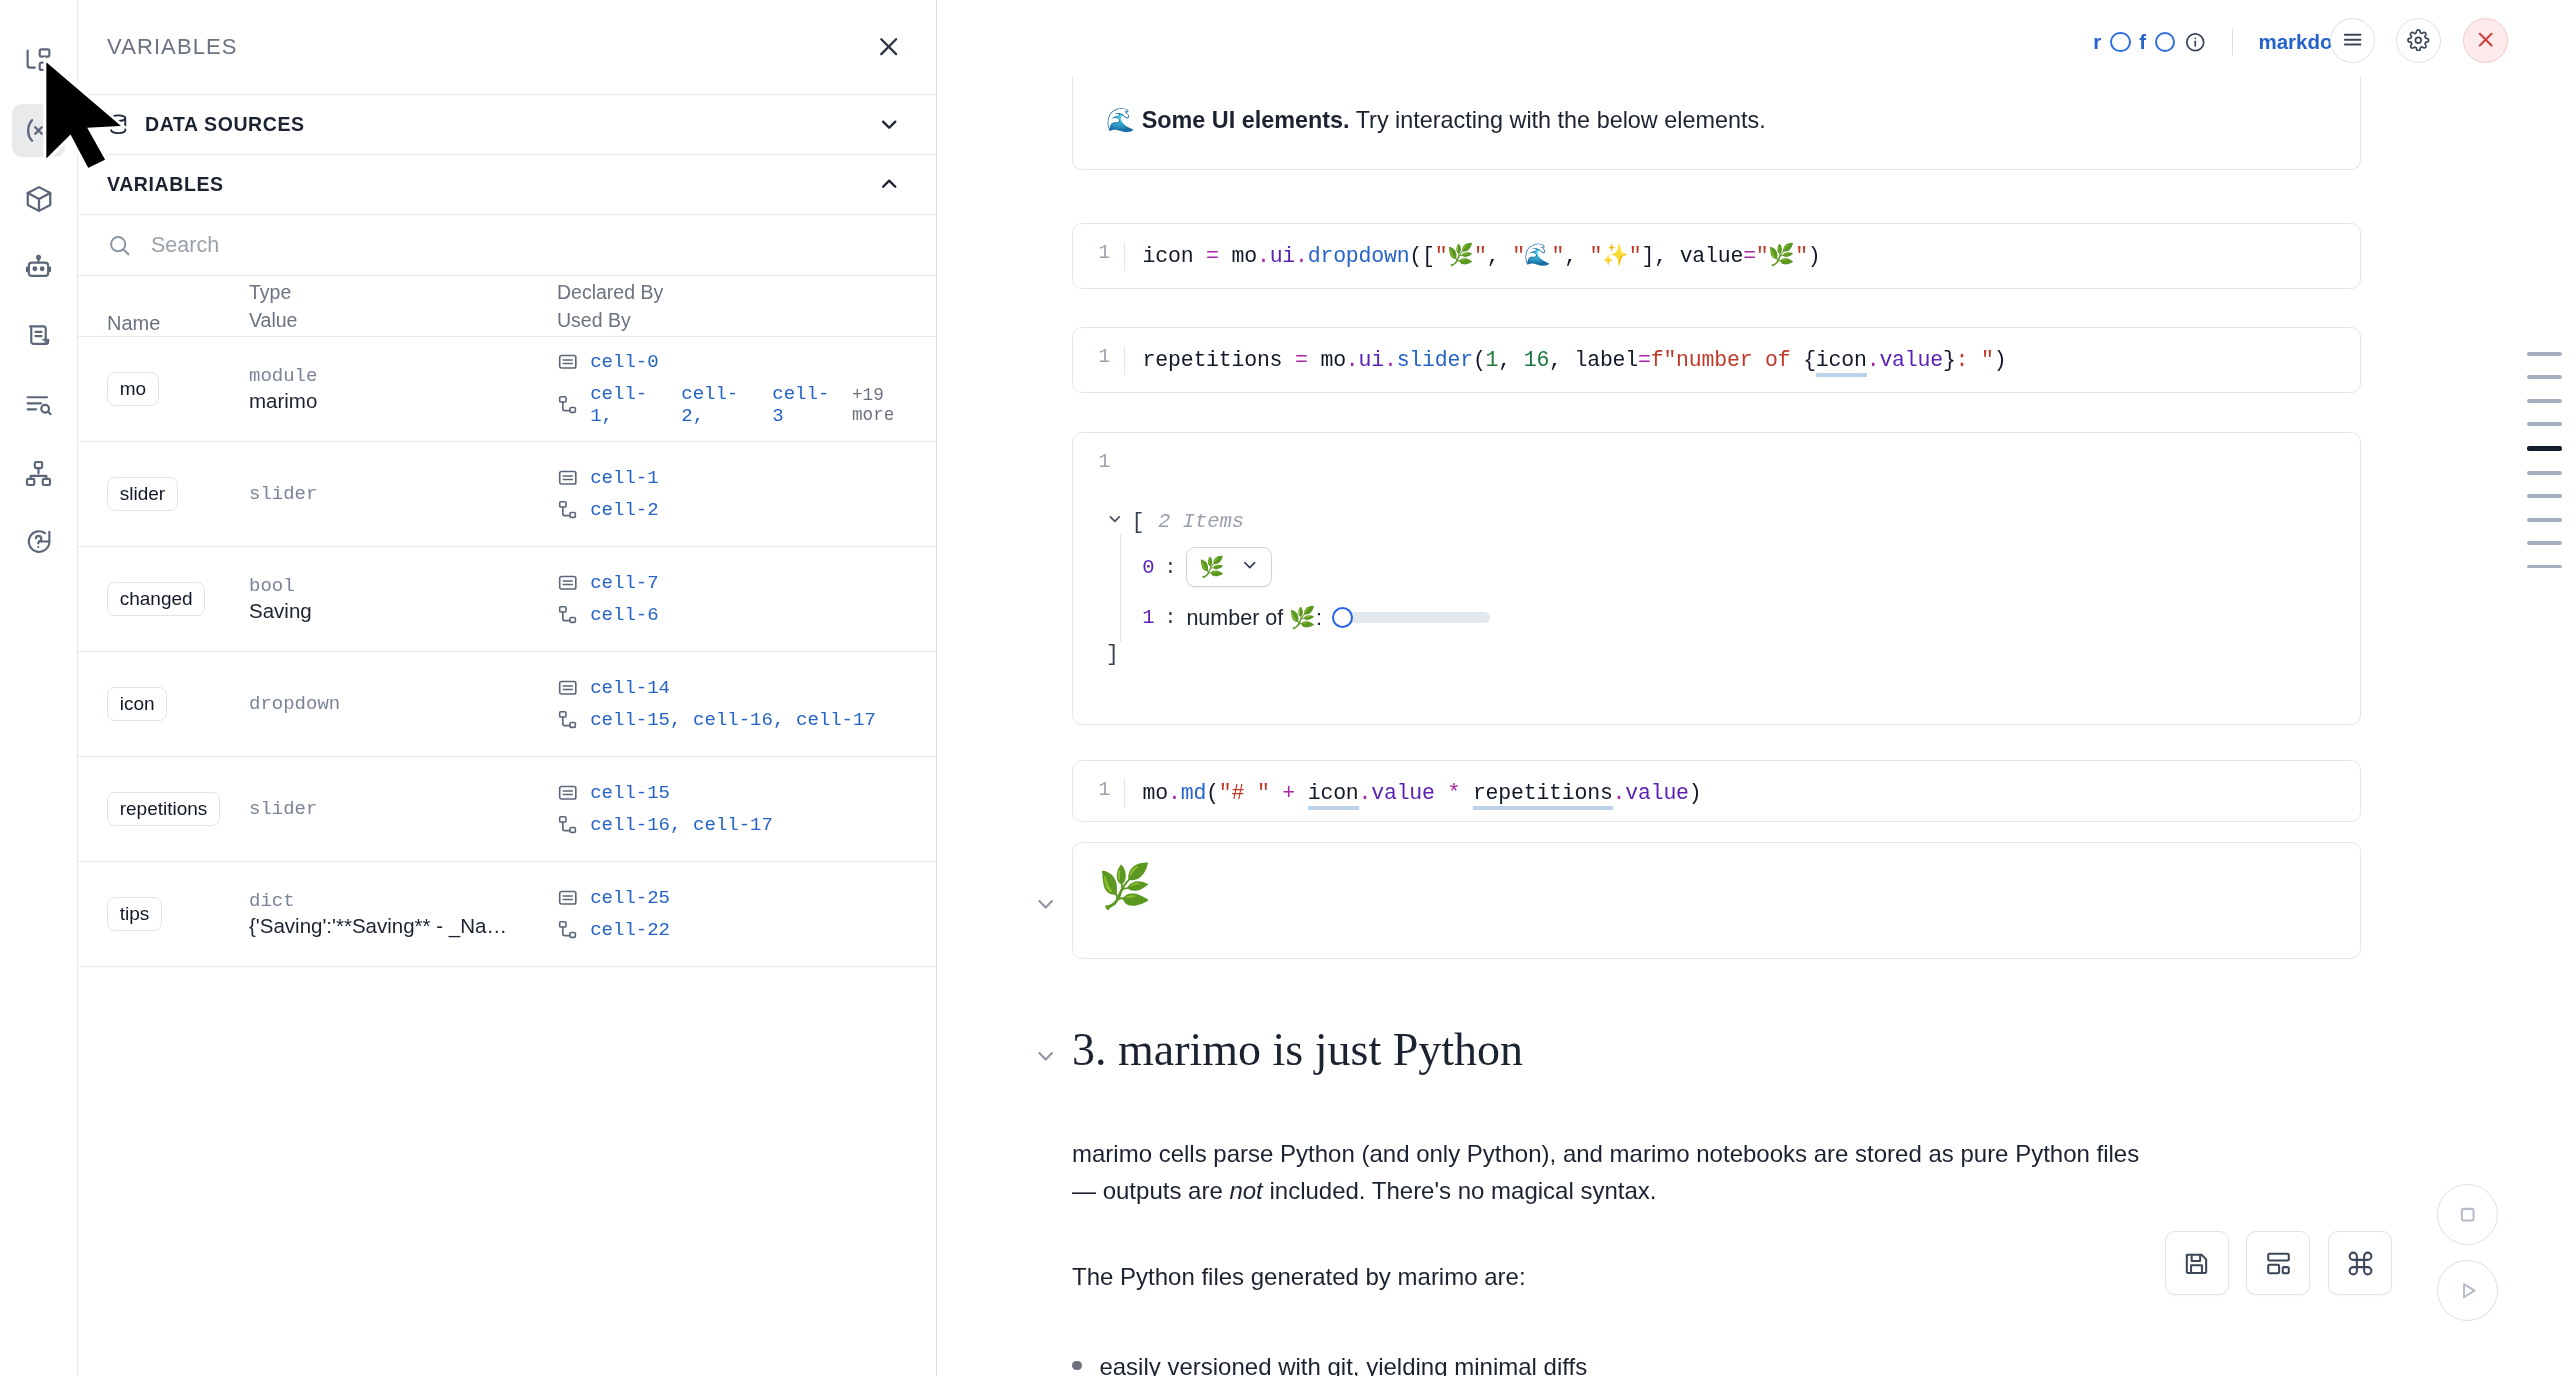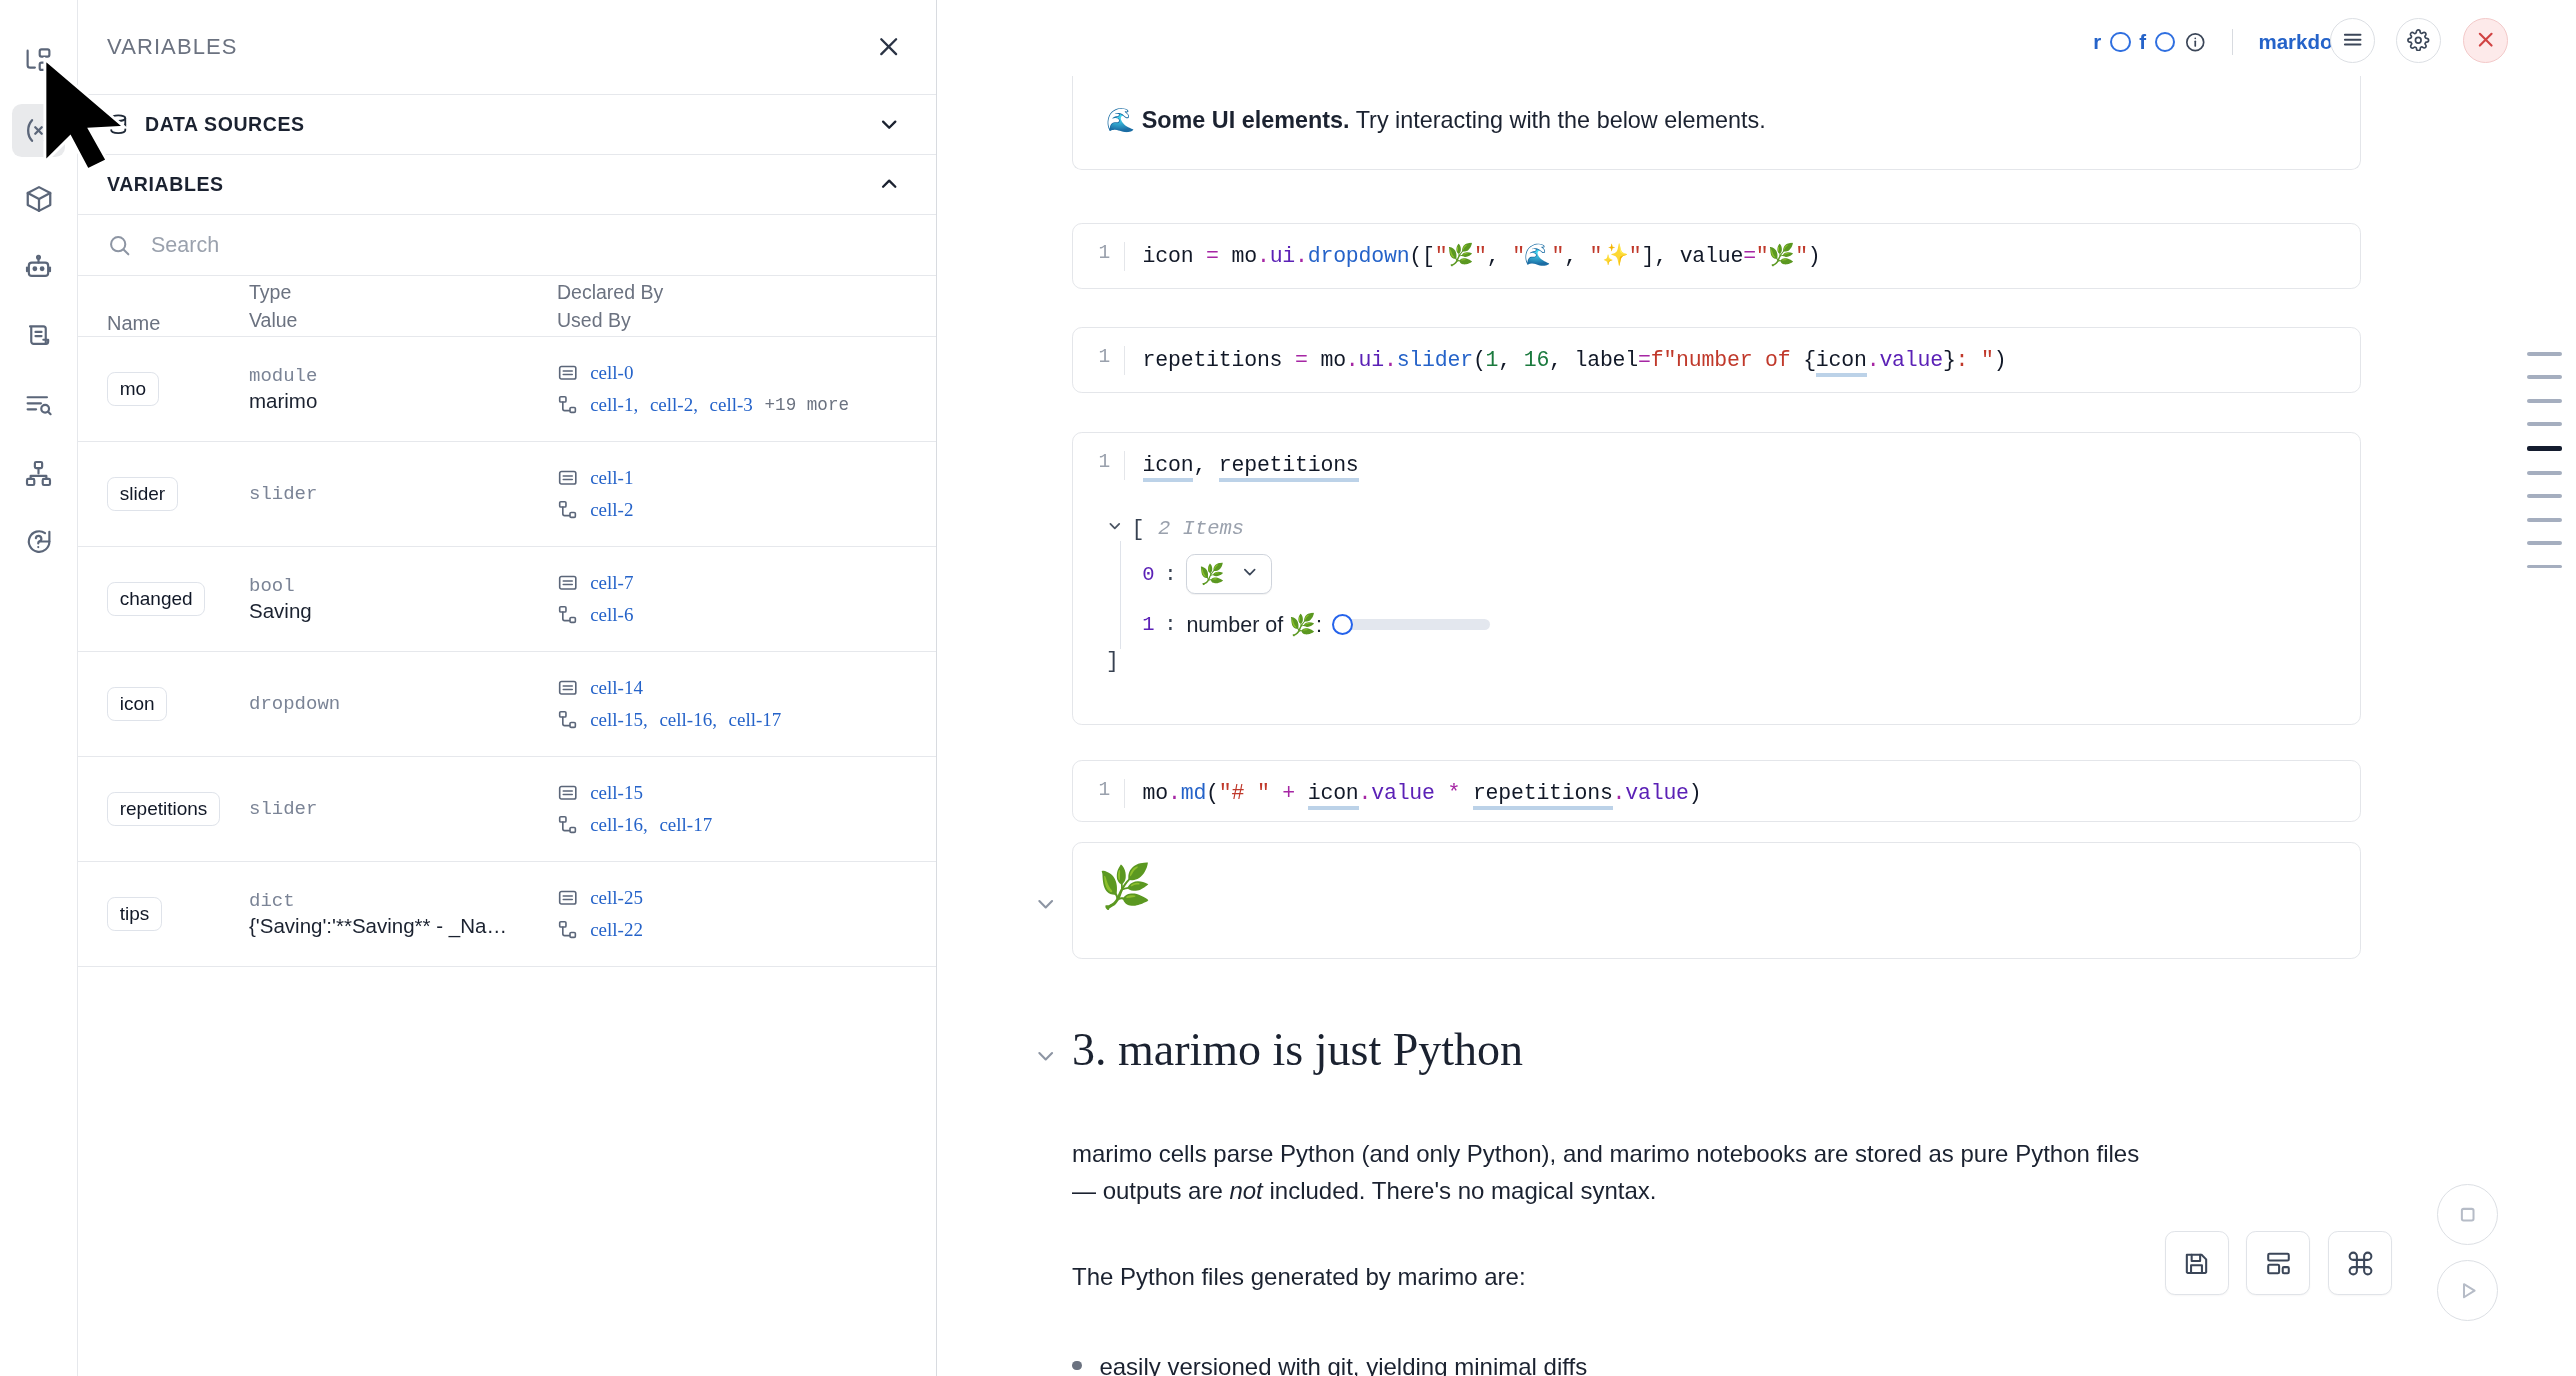--- a/index.html
+++ b/index.html
@@ -116,21 +116,21 @@
   }
   .val-text {
     font-size: 20.5px; color: #1b2230;
     white-space: nowrap; overflow: hidden; text-overflow: ellipsis;
     max-width: 293px;
   }
   .vt-row .c-decl { flex: 1; display: flex; flex-direction: column; gap: 9.8px; }
   .ref-line { display: flex; align-items: center; gap: 11.7px; }
   .ref-line .r-icon { color: #5b6679; display: flex; flex: 0 0 auto; }
   .cell-link {
-    font-family: Liberation Serif, serif;
+    font-family: Liberation Mono, monospace;
     font-size: 19px; color: #2563c9; cursor: pointer;
   }
   .more-txt { font-family: "Liberation Mono", monospace; font-size: 17.6px; color: #6b7280; }
 
   
   .notebook {
     flex: 1; height: 1377px; position: relative;
     background: #ffffff; overflow: hidden;
   }
   .nb-inner { position: relative; width: 100%; height: 100%; }
@@ -693,21 +693,20 @@
       <div class="cell" style="top:327px; height:66px;">
         <div class="code-line">
           <div class="lineno">1</div>
           <div class="code-txt"><span class="k-var">repetitions</span><span class="k-var"> </span><span class="k-op">=</span><span class="k-var"> </span><span class="k-mod">mo</span><span class="k-dot">.</span><span class="k-attr">ui</span><span class="k-dot">.</span><span class="k-fn">slider</span><span class="k-var">(</span><span class="k-num">1</span><span class="k-var">, </span><span class="k-num">16</span><span class="k-var">, </span><span class="k-var">label</span><span class="k-op">=</span><span class="k-str">f"number of </span><span class="k-var">{</span><span class="k-var und">icon</span><span class="k-dot">.</span><span class="k-attr">value</span><span class="k-var">}</span><span class="k-str">: "</span><span class="k-var">)</span></div>
         </div>
       </div>
 
       <div class="cell" style="top:432px; height:293px;">
         <div class="code-line">
           <div class="lineno">1</div>
-          <div class="code-txt"><span class="k-var und">icon</span><span class="k-var">, </span><span class="k-var und">repetitions</span></div>
         </div>
         <div class="out-area">
           <div class="out-line">
             <span class="tree-caret">
               <svg width="17.6" height="17.6" viewBox="0 0 24 24" fill="none" stroke="currentColor" stroke-width="2.4" stroke-linecap="round" stroke-linejoin="round">
                   <path d="M6 9.5l6 6 6-6"></path>
                 </svg>
             </span>
             <span class="brk">[</span>
             <span class="items-lbl">2 Items</span>

